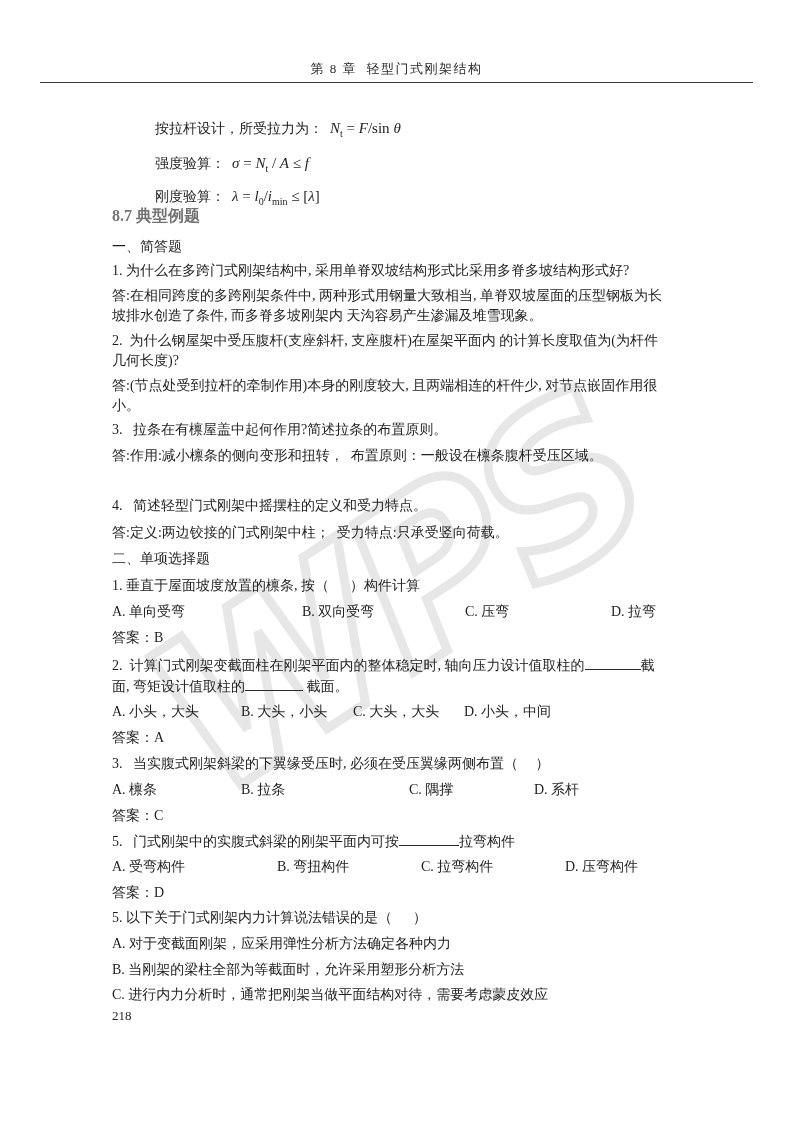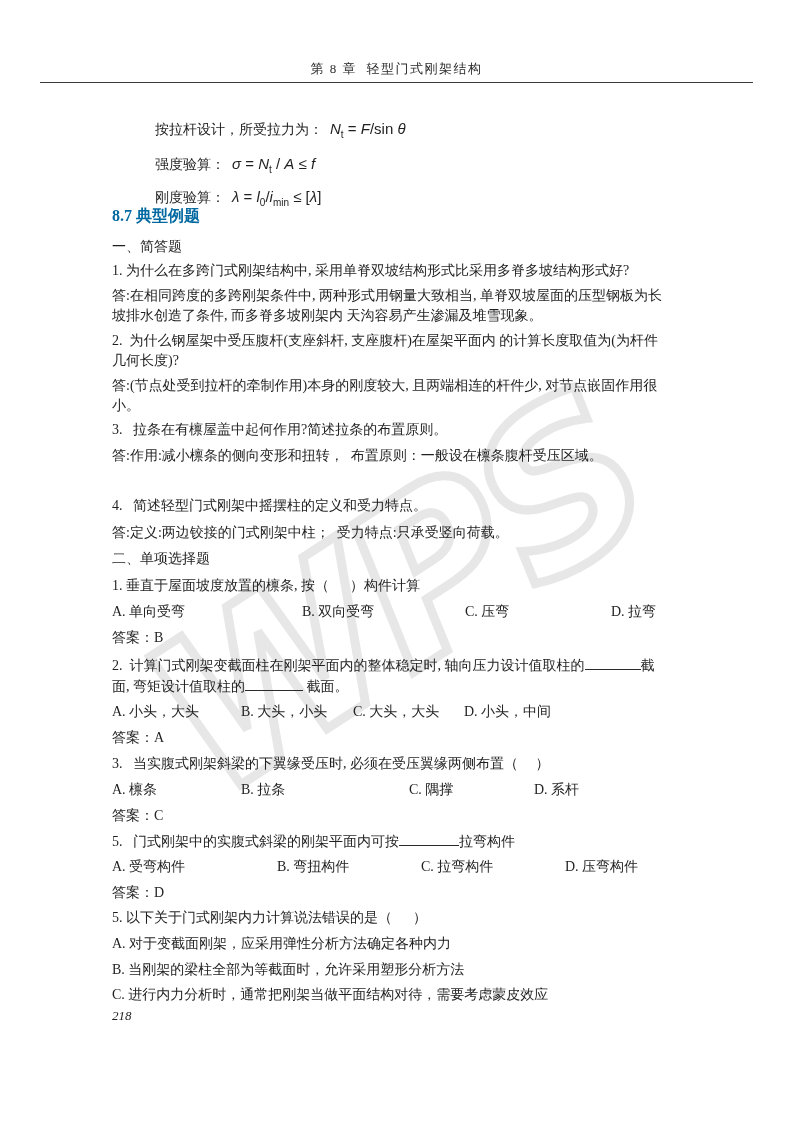--- a/index.html
+++ b/index.html
@@ -24,34 +24,34 @@
     font-size:215px;letter-spacing:-6px;
     color:#ffffff;-webkit-text-stroke:9px #e7e7e7;
     z-index:1;user-select:none;
   }
   .ln{
     position:absolute;left:112px;font-size:14px;line-height:17px;
     white-space:pre;z-index:2;
   }
   .fline{left:141px;}
   .flabel{font-size:14px;}
-  .math{font-family:Liberation Sans, sans-serif;font-size:15px;}
+  .math{font-family:Liberation Serif, serif;font-size:15px;}
   .math i{font-style:italic;}
   .math sub{font-size:10px;line-height:0;}
-  .sec-title{font-size:16px;font-weight:bold;color:#0369a1;}
+  .sec-title{font-size:16px;font-weight:bold;color:#737373;}
   .sub-head{font-size:14px;}
   .opt{position:absolute;font-size:14px;white-space:pre;z-index:2;}
   .blank{
     display:inline-block;border-bottom:1px solid #2a2a2a;
     height:13px;vertical-align:baseline;
   }
   .b56{width:56px;}
   .b58{width:58px;}
   .b60{width:60px;}
-  .page-num{position:absolute;left:112px;top:1008px;font-size:13px;z-index:2;font-style:italic;}
+  .page-num{position:absolute;left:112px;top:1008px;font-size:13px;z-index:2;}
 </style>
 </head>
 <body>
 
 <div class="page">
 
   <div class="header-title">第 8 章  轻型门式刚架结构</div>
   <div class="header-rule"></div>
 
   <div class="watermark">WPS</div>

